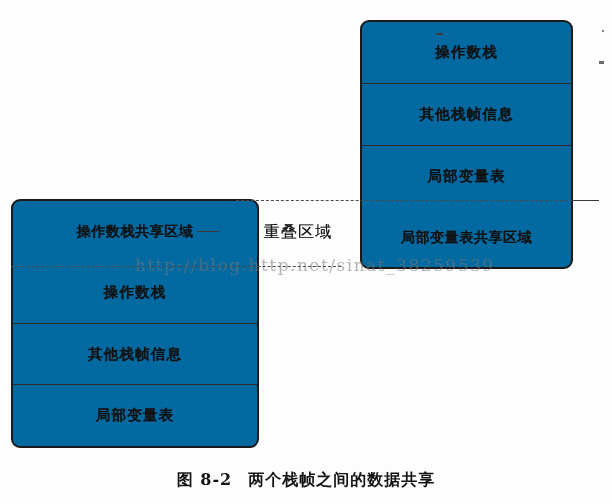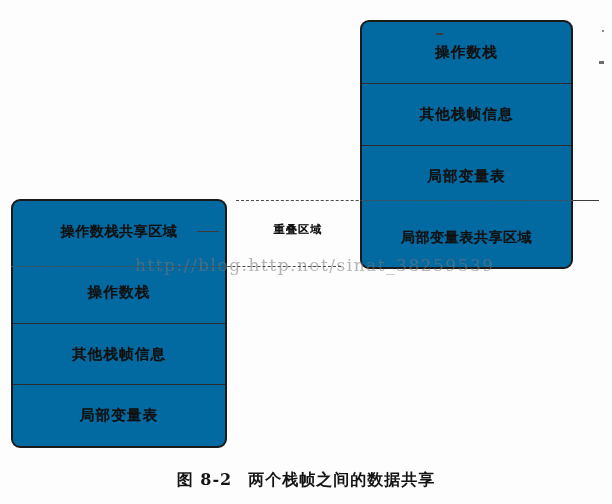--- a/index.html
+++ b/index.html
@@ -35,21 +35,21 @@
   }
   .frame-box.upper {
     left: 360px;
     top: 20px;
     width: 213px;
     height: 249px;
   }
   .frame-box.lower {
     left: 11px;
     top: 199px;
-    width: 216px;
+    width: 248px;
     height: 249px;
   }
 
   .slot {
     position: relative;
     box-sizing: border-box;
     display: flex;
     align-items: center;
     justify-content: center;
     flex: 1 1 0;
@@ -113,22 +113,22 @@
     width: 22px;
   }
 
   
   .overlap-label {
     position: absolute;
     left: 243px;
     top: 222px;
     width: 110px;
     text-align: center;
-    font-size: 11px;
-    font-weight: bold;
+    font-size: 16px;
+    font-weight: normal;
     letter-spacing: 1.2px;
     white-space: nowrap;
     text-shadow: 0.35px 0 0 rgba(20,20,20,0.55);
     z-index: 5;
   }
 
   
   .mark {
     position: absolute;
     background: #3c3c3c;

